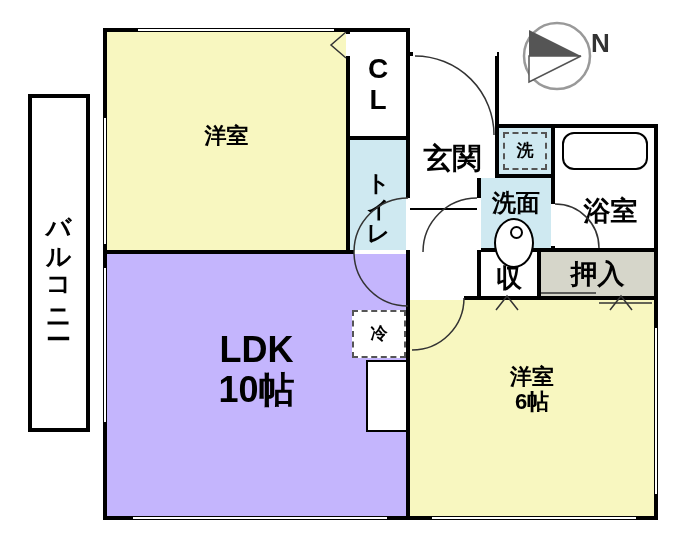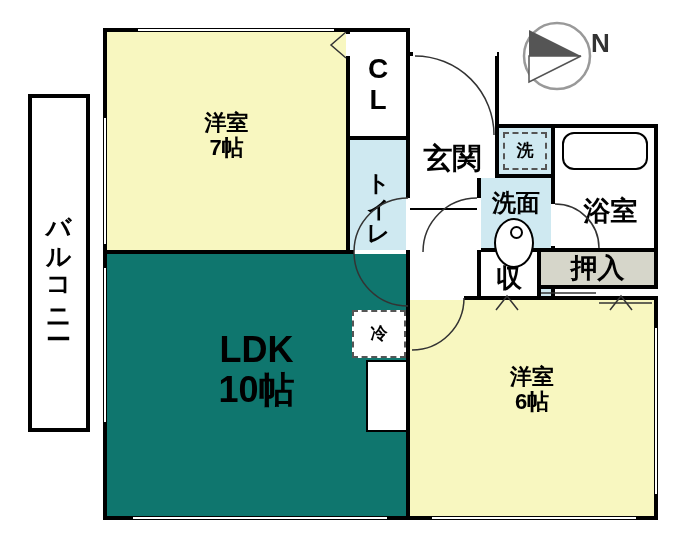--- a/index.html
+++ b/index.html
@@ -28,23 +28,23 @@
                 display:flex;align-items:center;justify-content:center;}
   .washer .label{font-size:17px;}
   .bathroom{left:551px;top:124px;width:107px;height:128px;background:#fff;padding-top:46px;}
   .bathroom .label{font-size:27px;margin-left:12px;}
   .washroom{left:477px;top:174px;width:78px;height:126px;background:#cfe9f1;
             align-items:flex-start;padding-top:12px;}
   .washroom .label{font-size:24px;}
   .storage{left:477px;top:248px;width:64px;height:52px;background:#fff;z-index:5;
            align-items:flex-end;padding-bottom:3px;}
   .storage .label{font-size:26px;}
-  .oshiire{left:537px;top:248px;width:121px;height:41px;background:#d6d6ca;z-index:5;}
+  .oshiire{left:537px;top:248px;width:121px;height:52px;background:#d6d6ca;z-index:5;}
   .oshiire .label{font-size:27px;}
-  .ldk{left:103px;top:250px;width:307px;height:270px;background:#0f766e;padding-bottom:30px;}
+  .ldk{left:103px;top:250px;width:307px;height:270px;background:#c4b5fd;padding-bottom:30px;}
   .ldk .label{font-size:36px;}
   .bedroom6{left:406px;top:296px;width:252px;height:224px;background:#f8f7c0;padding-bottom:36px;}
 
   
   .fixture{position:absolute;box-sizing:border-box;background:#fff;z-index:5;}
   .bathtub{left:562px;top:132px;width:86px;height:38px;border:2px solid #000;border-radius:12px;}
   .sink{left:494px;top:218px;width:40px;height:50px;border:2px solid #000;border-radius:50%;z-index:6;}
   .sink-faucet{position:absolute;left:14px;top:6px;width:9px;height:9px;border:2px solid #000;
                border-radius:50%;background:#fff;}
   .counter{left:366px;top:360px;width:42px;height:72px;border:2px solid #000;}
@@ -82,21 +82,20 @@
 
 <div class="plan">
 
   <div class="room balcony">
     <span class="label vert">バルコニー</span>
   </div>
 
   <div class="room bedroom7">
     <div class="label two">
       <div>洋室</div>
-      <div>7帖</div>
     </div>
   </div>
 
   <div class="room closet-cl">
     <span class="label vert">CL</span>
   </div>
 
   <div class="room toilet">
     <span class="label vert">トイレ</span>
   </div>

